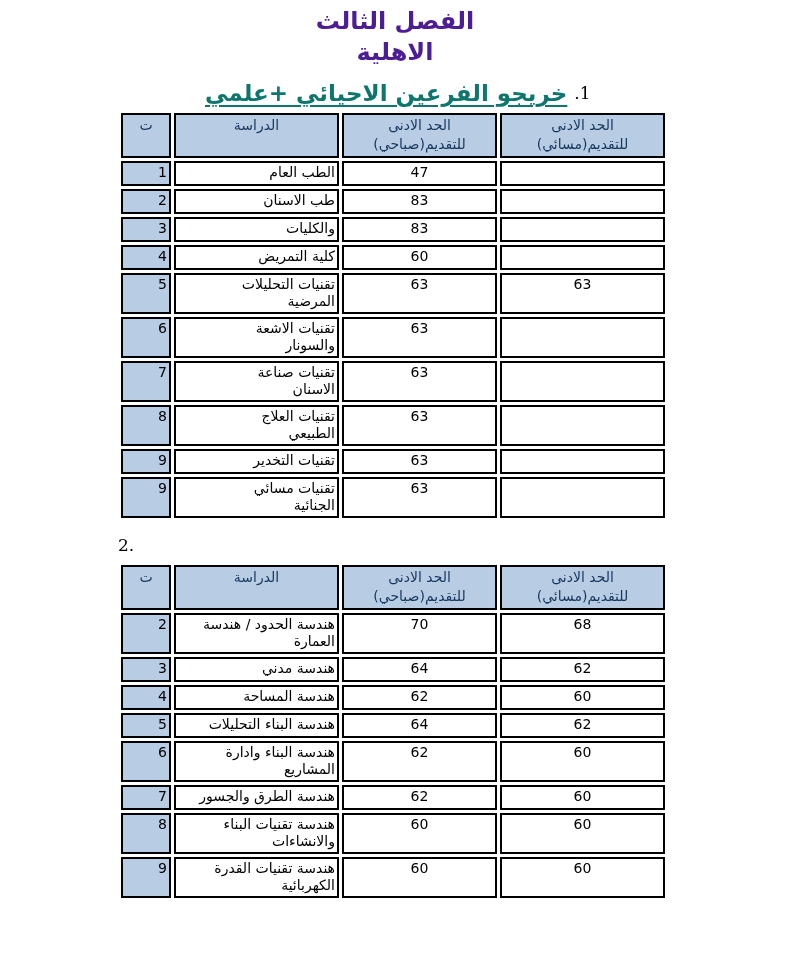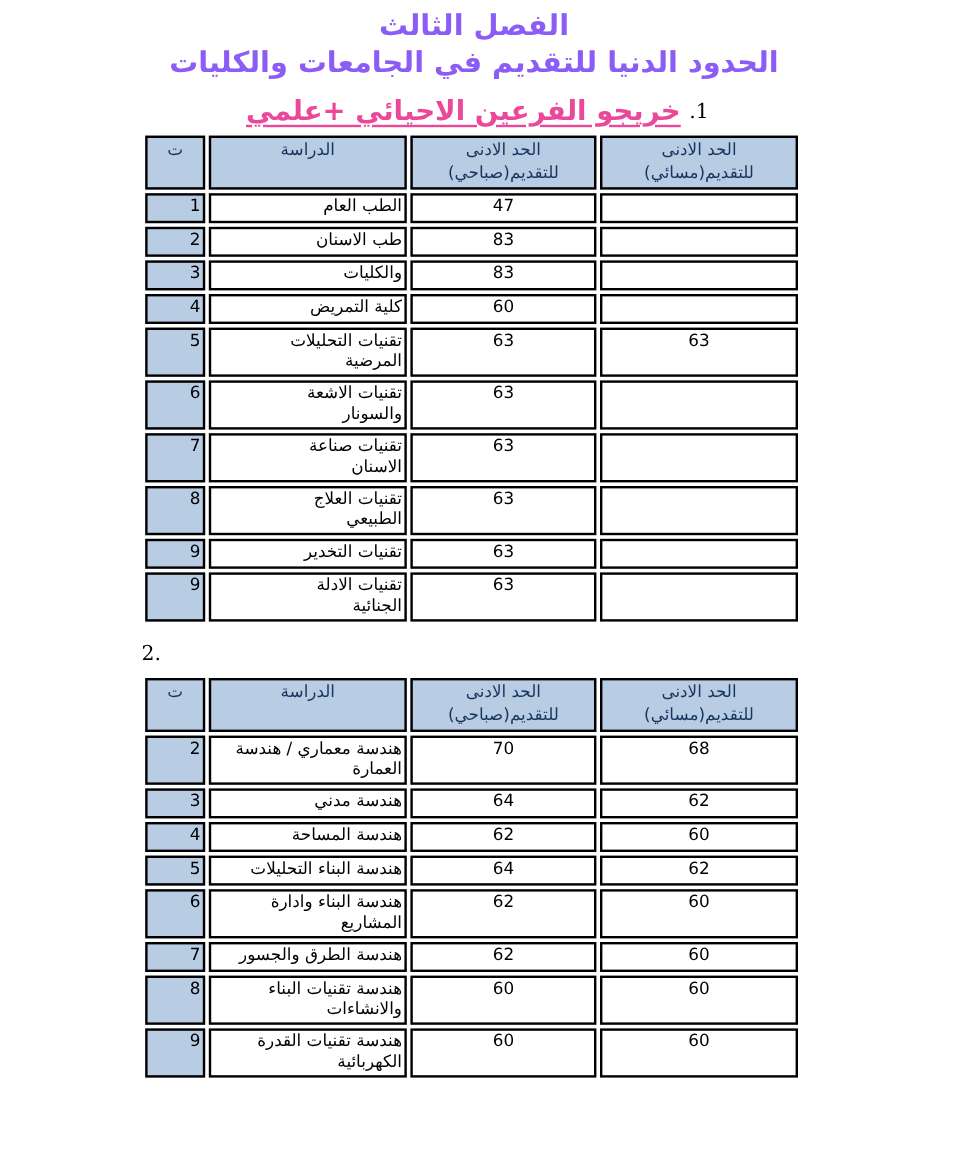--- a/index.html
+++ b/index.html
@@ -12,37 +12,37 @@
     font-family: "DejaVu Sans", sans-serif;
     color: #000;
   }
   .page { position: relative; width: 800px; height: 960px; }
 
   
   .doc-title {
     padding-top: 6px;
     margin: 0 35px 0 25px;
     text-align: center;
-    color: #8b5cf6;
+    color: #4c1d95;
     font-size: 24px;
     font-weight: bold;
     line-height: 31px;
   }
   .doc-title .tline { display: block; }
 
   
   .section-heading {
     display: flex;
     align-items: flex-start;
     gap: 7px;
     font-weight: bold;
     white-space: nowrap;
   }
   .section-heading .htext {
-    color: #ec4899;
+    color: #0f766e;
     font-size: 23px;
     line-height: 30px;
     text-decoration: underline;
     text-underline-offset: 4px;
     text-align: right;
   }
   .section-heading .hmark {
     color: #000;
     font-family: "DejaVu Serif", serif;
     font-weight: normal;
@@ -100,21 +100,21 @@
   }
   td.morning, td.evening { text-align: center; }
 </style>
 </head>
 <body>
 
 <div class="page">
 
   <div class="doc-title" dir="rtl">
     <span class="tline">الفصل الثالث</span>
-    <span class="tline">الحدود الدنيا للتقديم في الجامعات والكليات</span>
+    <span class="tline">الاهلية</span>
   </div>
 
   <div class="section-heading" id="heading-1">
     <span class="htext" dir="rtl">خريجو الفرعين الاحيائي +علمي</span>
     <span class="hmark">.1</span>
   </div>
 
   <table class="limits">
     <colgroup>
       <col class="c-num">
@@ -186,21 +186,21 @@
           <td class="evening"></td>
         </tr>
         <tr>
           <td class="num"><span class="rownum">9</span></td>
           <td class="study">تقنيات التخدير</td>
           <td class="morning">63</td>
           <td class="evening"></td>
         </tr>
         <tr>
           <td class="num"><span class="rownum">9</span></td>
-          <td class="study">تقنيات الادلة
+          <td class="study">تقنيات مسائي
 الجنائية</td>
           <td class="morning">63</td>
           <td class="evening"></td>
         </tr>
       </tbody>
   </table>
 
   <div class="section-heading" id="heading-2">
     <span class="hmark">2.</span>
   </div>
@@ -218,21 +218,21 @@
         <th class="h-study" dir="rtl">الدراسة</th>
         <th dir="rtl">الحد الادنى
 للتقديم(صباحي)</th>
         <th dir="rtl">الحد الادنى
 للتقديم(مسائي)</th>
       </tr>
     </thead>
     <tbody>
         <tr>
           <td class="num"><span class="rownum">2</span></td>
-          <td class="study">هندسة معماري / هندسة
+          <td class="study">هندسة الحدود / هندسة
 العمارة</td>
           <td class="morning">70</td>
           <td class="evening">68</td>
         </tr>
         <tr>
           <td class="num"><span class="rownum">3</span></td>
           <td class="study">هندسة مدني</td>
           <td class="morning">64</td>
           <td class="evening">62</td>
         </tr>

